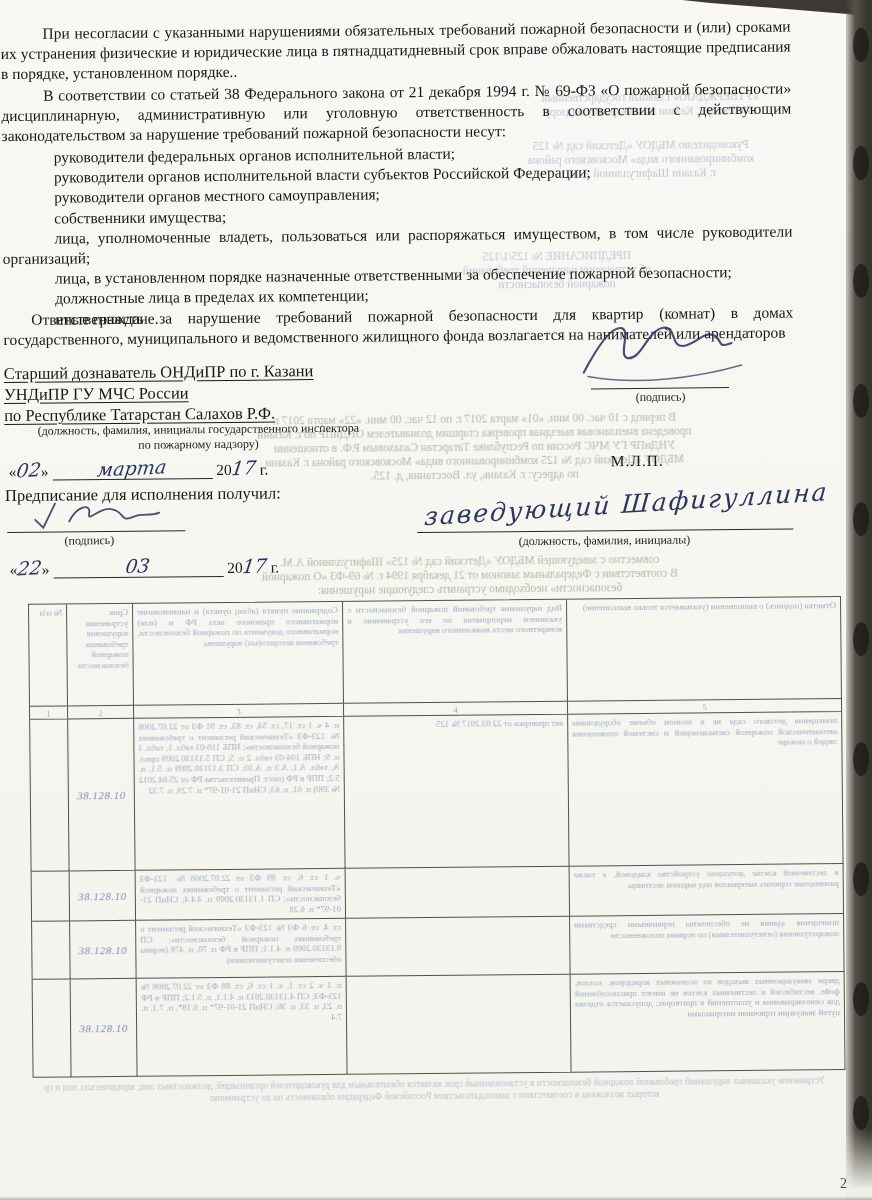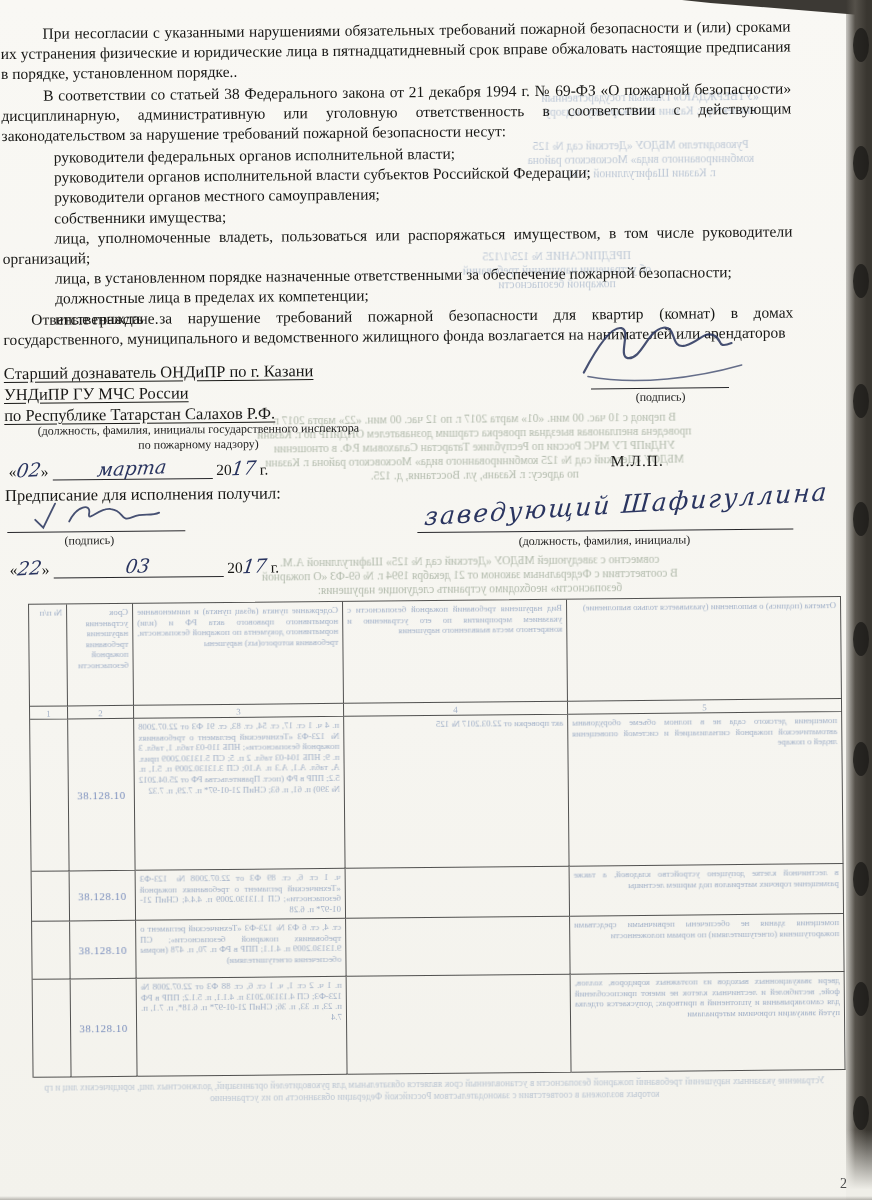--- a/index.html
+++ b/index.html
@@ -74,21 +74,21 @@
   }
   .celltxt{
     font-size:8.8px;line-height:10.6px;text-align:justify;
     color:#4a6aa0;opacity:.5;filter:blur(0.35px);
   }
   .numtxt{
     font-size:9px;text-align:center;color:#5570a0;opacity:.5;line-height:8px;
   }
   .termcell{display:flex;align-items:center;justify-content:center;}
   .termtxt{
-    font-size:11px;color:#2d4f9e;opacity:.62;filter:blur(0.3px);letter-spacing:.5px;
+    font-size:11px;color:#2d4f9e;opacity:.62;filter:blur(0.3px);letter-spacing:.5px;font-style:italic;
   }
   
   .edge-strip{
     position:absolute;right:0;top:0;width:26px;height:1200px;
     background:linear-gradient(to right, rgba(60,56,50,.25), #55514a 35%, #393630 80%);
   }
   .edge-strip-fade{
     position:absolute;right:0;bottom:0;width:26px;height:70px;
     background:linear-gradient(to bottom, rgba(246,245,240,0), #efeee8 85%);
   }

